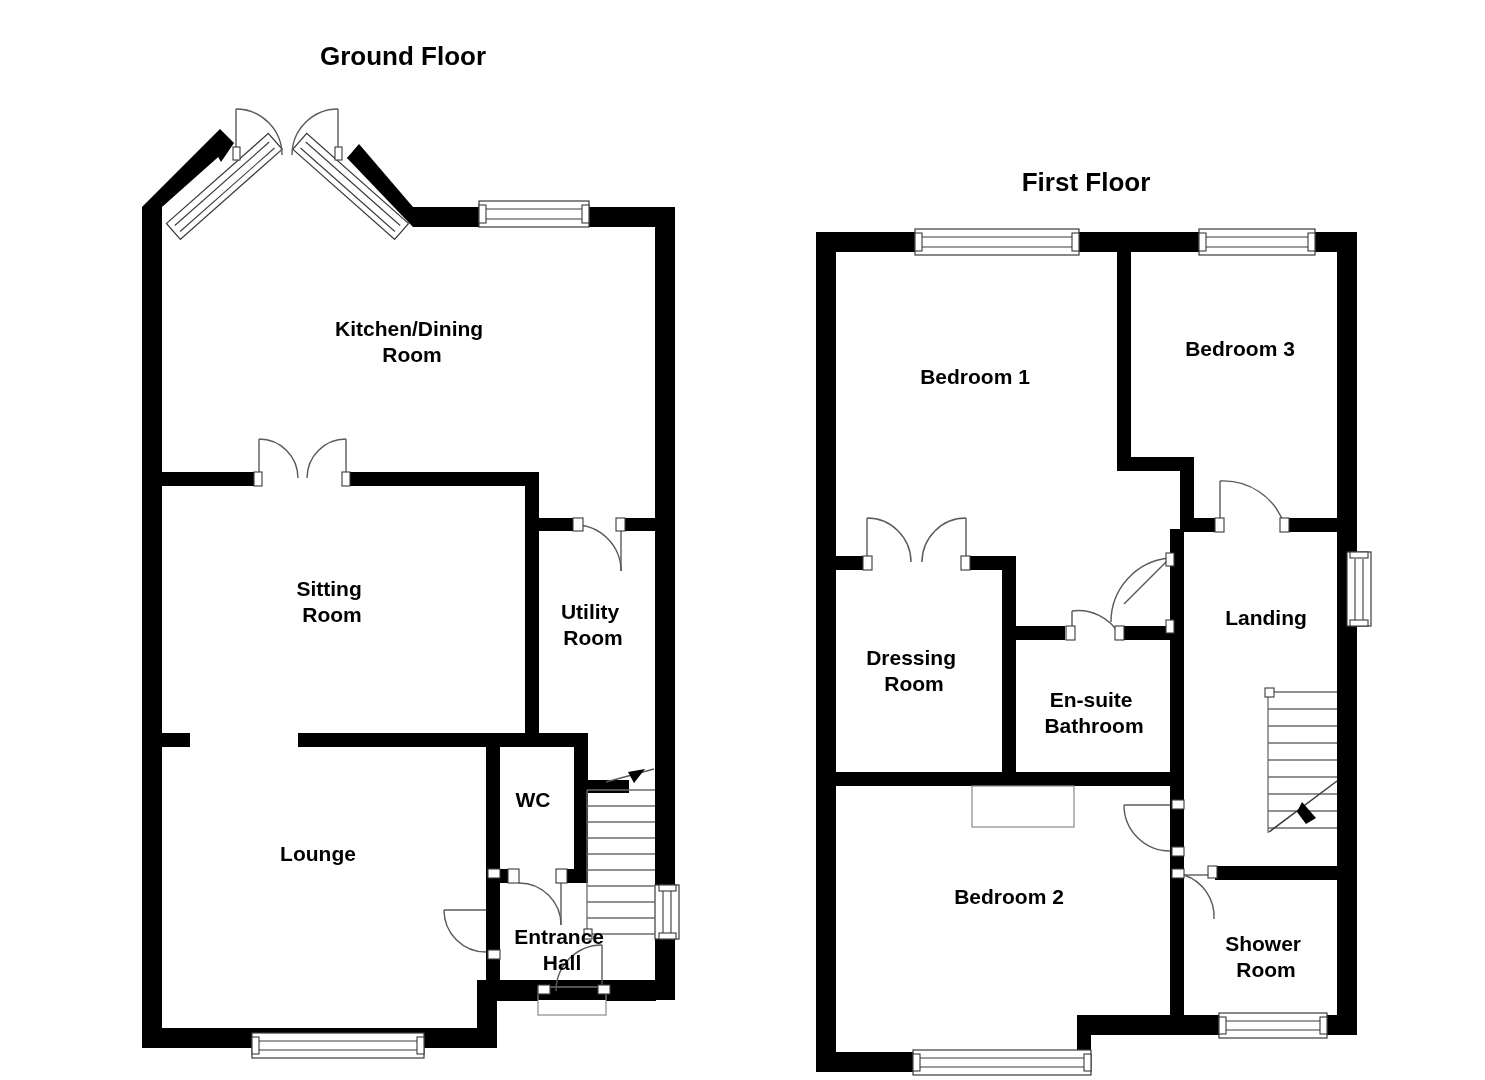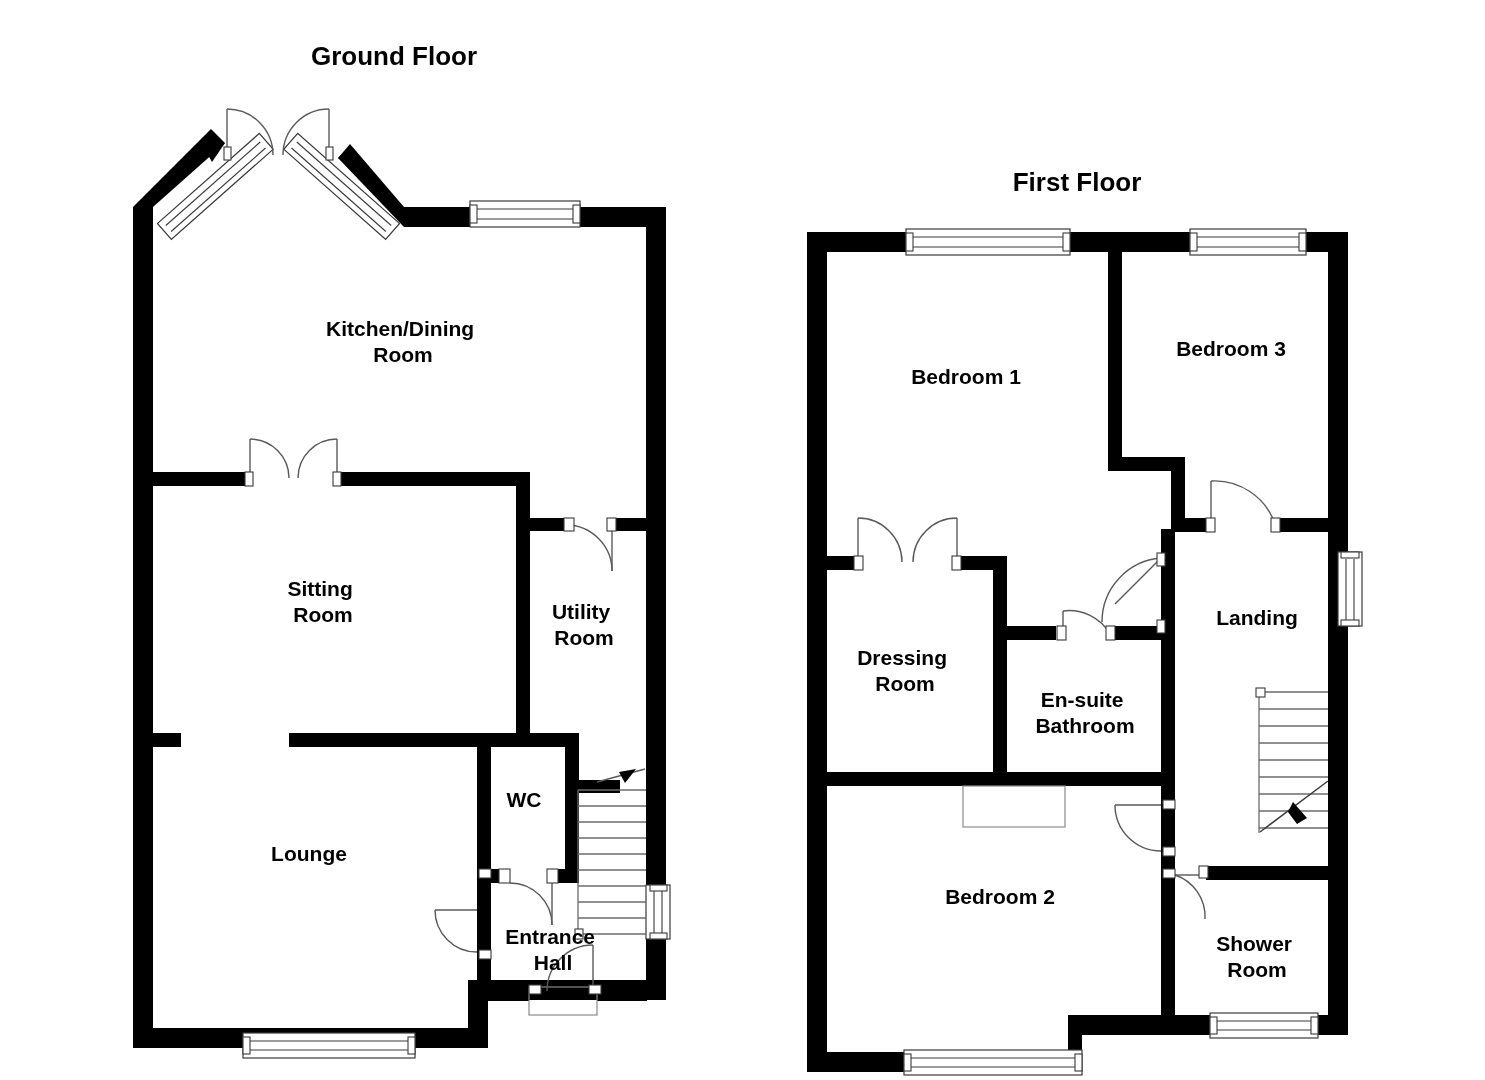--- a/index.html
+++ b/index.html
@@ -10,21 +10,21 @@
   }
   body {
     width: 1485px;
     height: 1080px;
     font-family: "Liberation Sans", sans-serif;
     position: relative;
     overflow: hidden;
   }
   #plan-root {
     position: absolute;
-    left: 0; top: 0;
+    left: 9px; top: 0;
     width: 1205px;
     height: 1080px;
   }
   svg#floorplan-svg {
     display: block;
     width: 1485px;
     height: 1080px;
   }
   .wall { fill: #000000; stroke: none; }
   .swing-line { fill: none; stroke: #5a5a5a; stroke-width: 1.4; }

